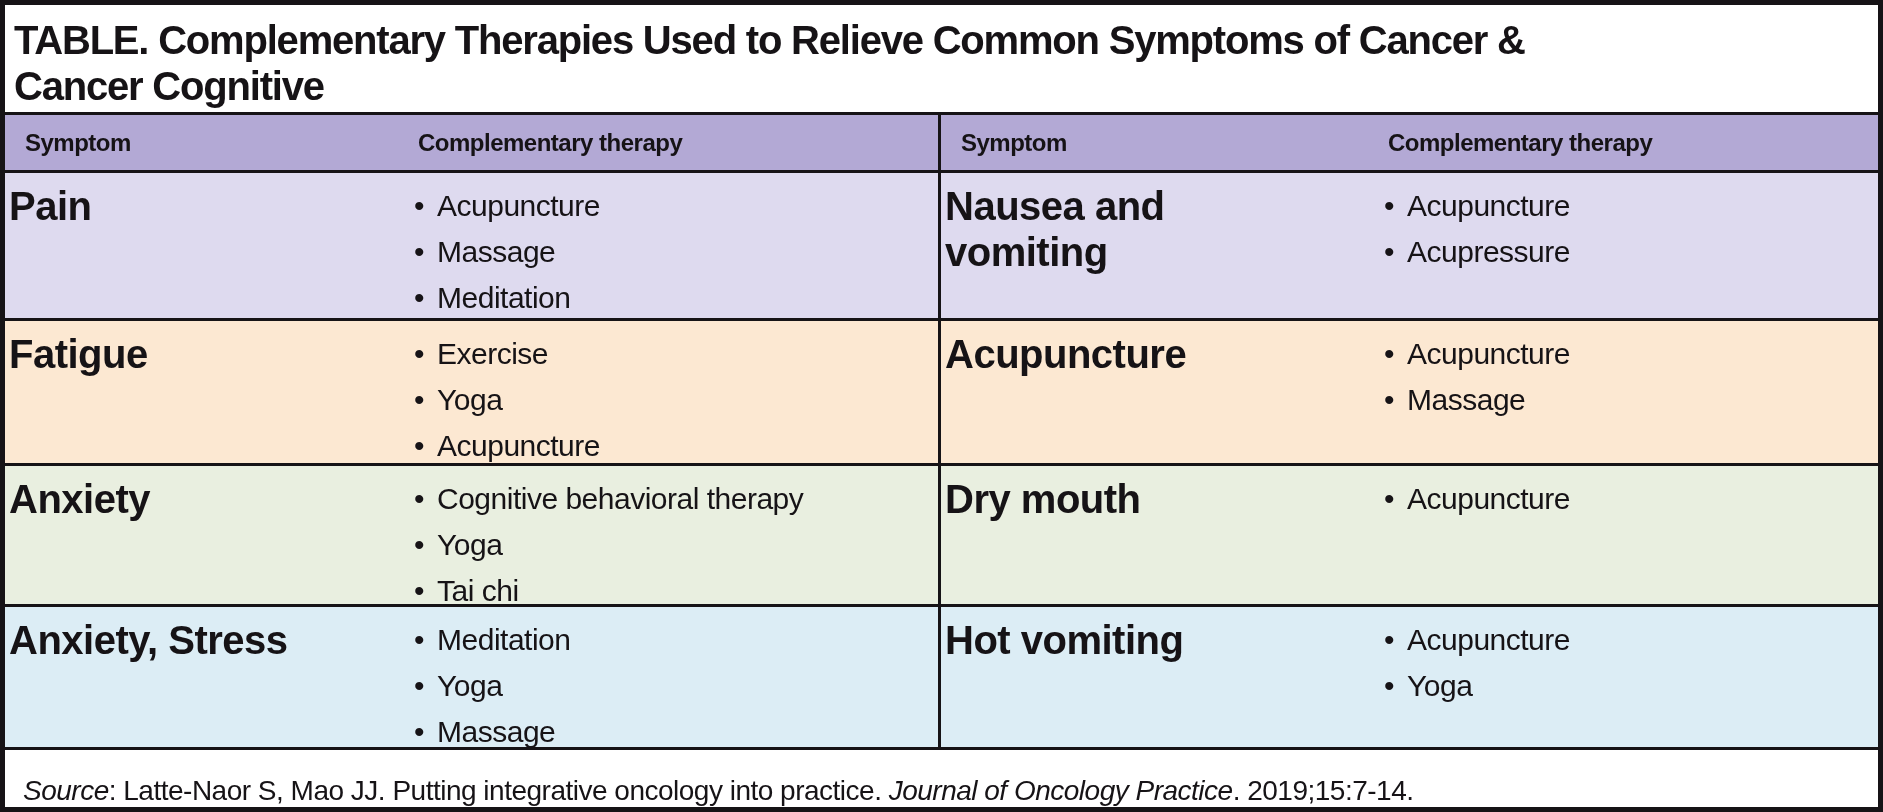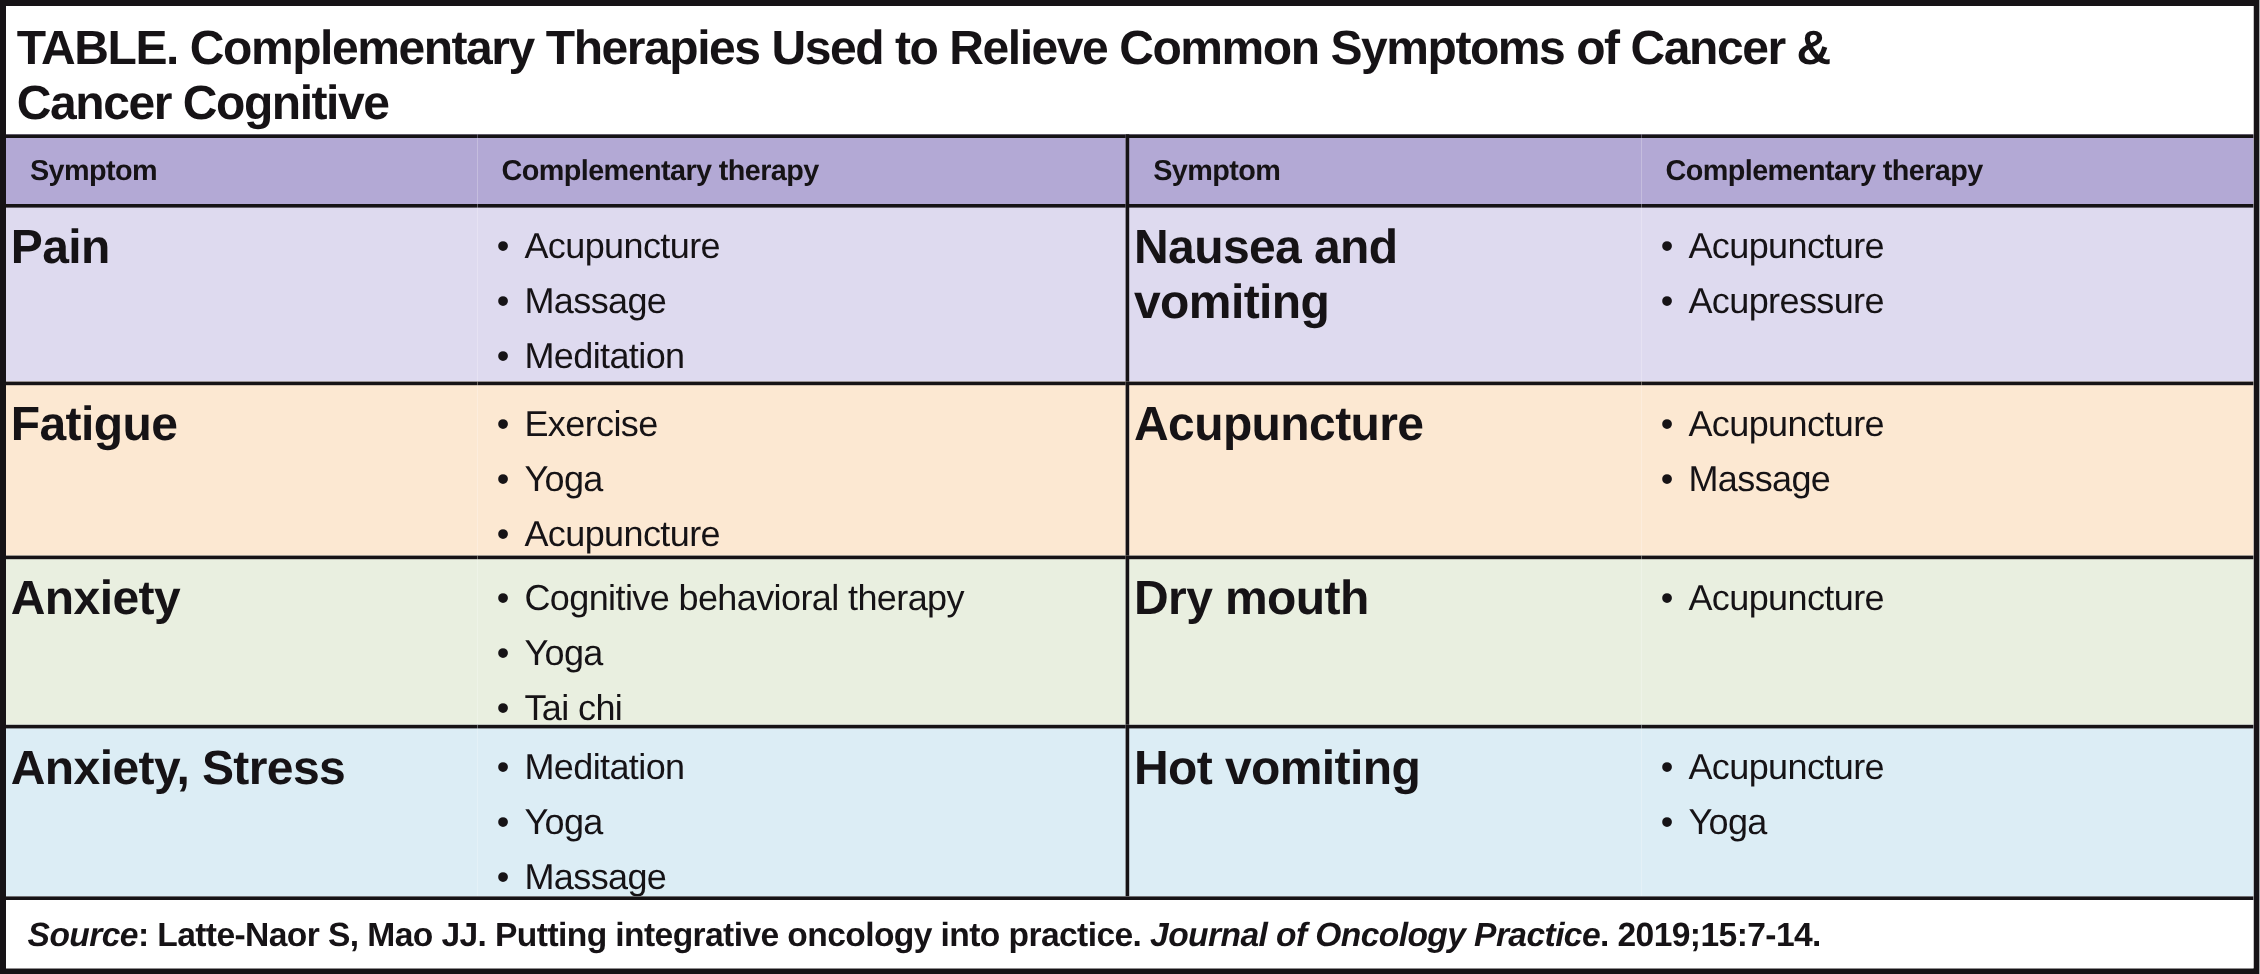--- a/index.html
+++ b/index.html
@@ -76,25 +76,24 @@
   }
   .bullet { margin-right: 13px; }
   .rowc0 { background: var(--row0); }
   .rowc1 { background: var(--row1); }
   .rowc2 { background: var(--row2); }
   .rowc3 { background: var(--row3); }
   .source {
     grid-column: 1 / -1;
     background: var(--source-bg);
     display: flex;
-    align-items: center;
+    align-items: flex-end;
     padding-left: 18px;
     font-size: 28px;
     white-space: pre;
-    font-weight: bold;
   }
   .italic { font-style: italic; }
 </style>
 </head>
 <body>
 
 <div class="frame">
 
   <div class="title">
     <div>TABLE. Complementary Therapies Used to Relieve Common Symptoms of Cancer &amp;</div>

